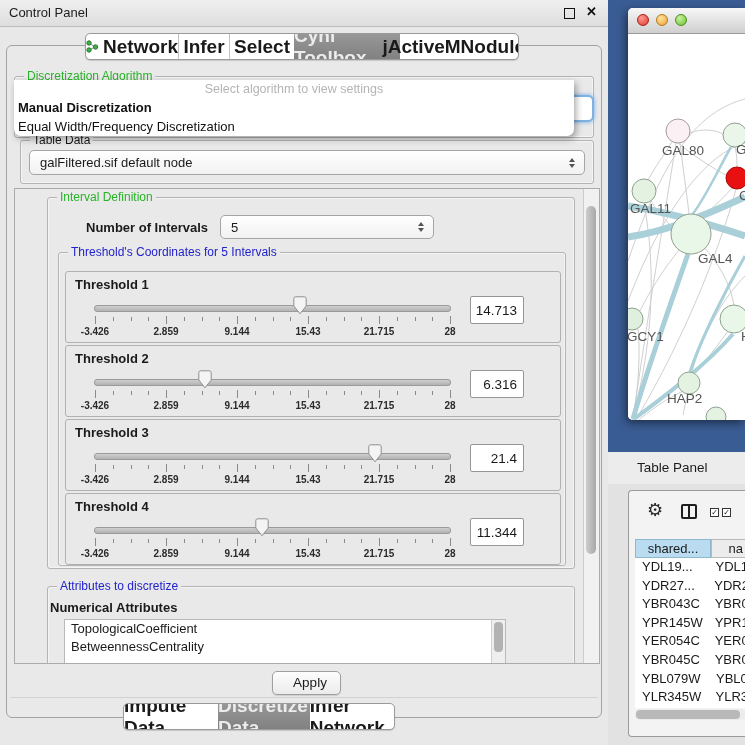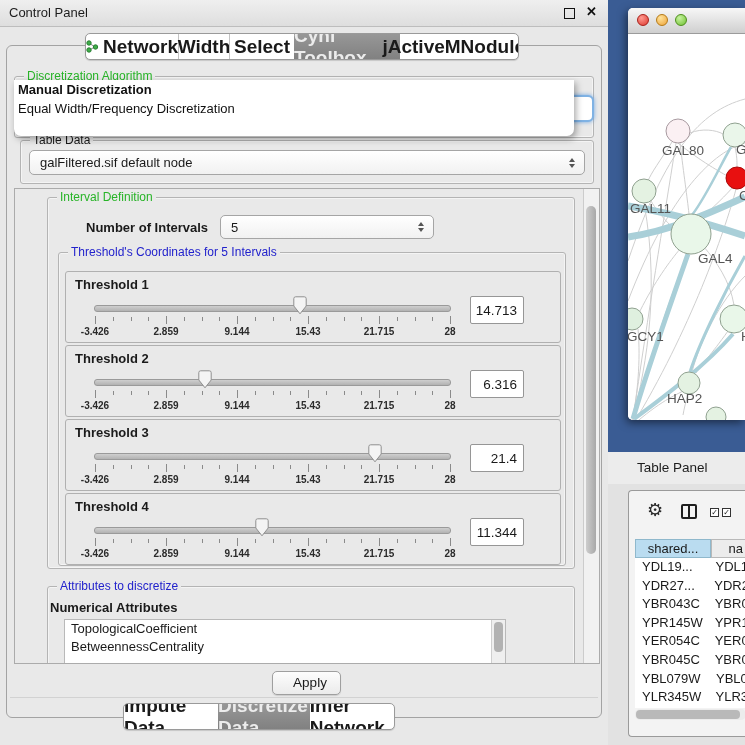--- a/index.html
+++ b/index.html
@@ -115,40 +115,41 @@
         <line x1="3" y1="3" x2="9" y2="7" stroke="#888" stroke-width="1"></line>
         <line x1="3" y1="10" x2="9" y2="7" stroke="#888" stroke-width="1"></line>
         <circle cx="3" cy="3" r="2.2" fill="#3fae49" stroke="#2a7d33"></circle>
         <circle cx="3" cy="10" r="2.2" fill="#3fae49" stroke="#2a7d33"></circle>
         <circle cx="9.5" cy="7" r="2.2" fill="#3fae49" stroke="#2a7d33"></circle>
       </svg>
       <span>Network</span>
     </div>
     <div class="seg-sep"></div>
     <div class="seg" style="width:50px;">
-      <span>Width</span>
+      <span>Infer</span>
     </div>
     <div class="seg-sep"></div>
     <div class="seg" style="width:64px;">
       <span>Select</span>
     </div>
     <div class="seg sel" style="width:106px;">
       <span>Cyni Toolbox</span>
     </div>
     <div class="seg" style="width:118px;">
       <span>jActiveMNodules</span>
     </div>
   </div>
 
   <div class="group" style="left:14px;top:76px;width:578px;height:60px;">
     <span class="glabel green">Discretization Algorithm</span>
   </div>
   <div class="focus-frag"></div>
 
   <div class="popup">
+    <div class="prompt">Select algorithm to view settings</div>
     <div class="opt b">Manual Discretization</div>
     <div class="opt">Equal Width/Frequency Discretization</div>
   </div>
 
   <div class="group" style="left:20px;top:140px;width:572px;height:42px;">
     <span class="glabel black">Table Data</span>
     <div class="combo" style="left:8px;top:9px;width:556px;height:25px;">
       <span class="ctext">galFiltered.sif default node</span>
       <span class="arrows">
           <i class="up"></i>

